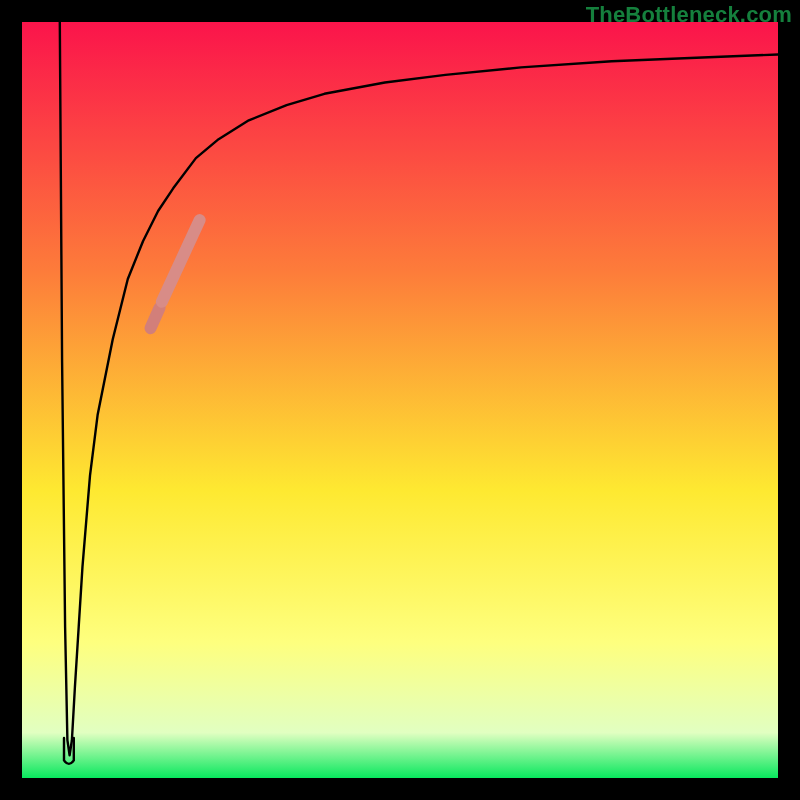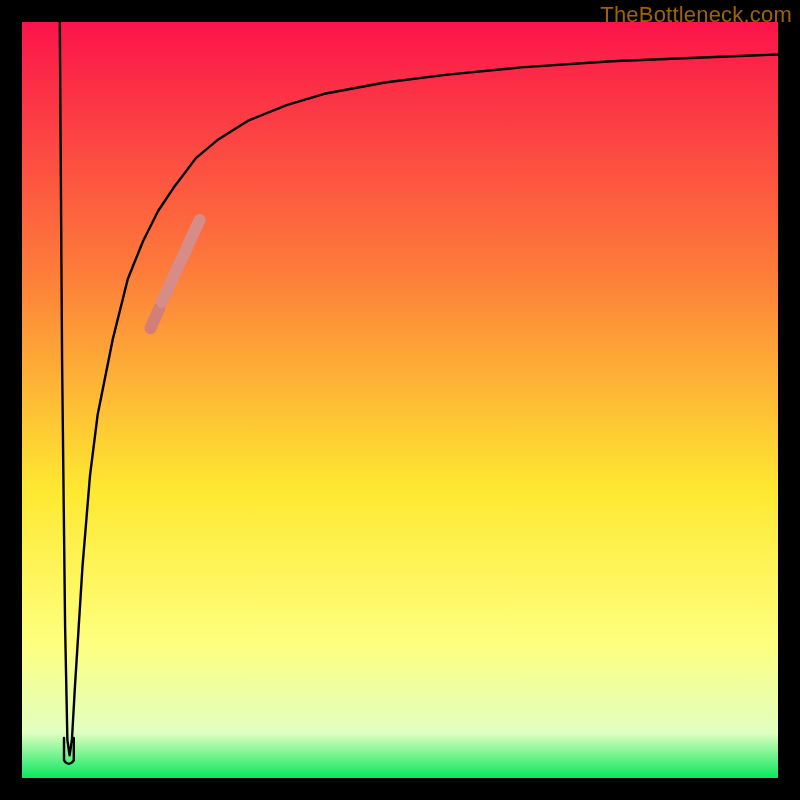--- a/index.html
+++ b/index.html
@@ -28,24 +28,24 @@
     position: absolute;
     left: 22px;
     top: 22px;
     width: 756px;
     height: 756px;
   }
   .watermark {
     position: absolute;
     top: 2px;
     right: 8px;
-    color: #a16207;
+    color: #15803d;
     font-size: 22px;
     letter-spacing: 0.2px;
-    font-weight: 400;
+    font-weight: 700;
   }
   svg { display: block; }
 </style>
 </head>
 <body>
 
 <div class="stage">
   <div class="frame"></div>
 
   <svg class="plot" width="756" height="756" viewBox="0 0 756 756">

